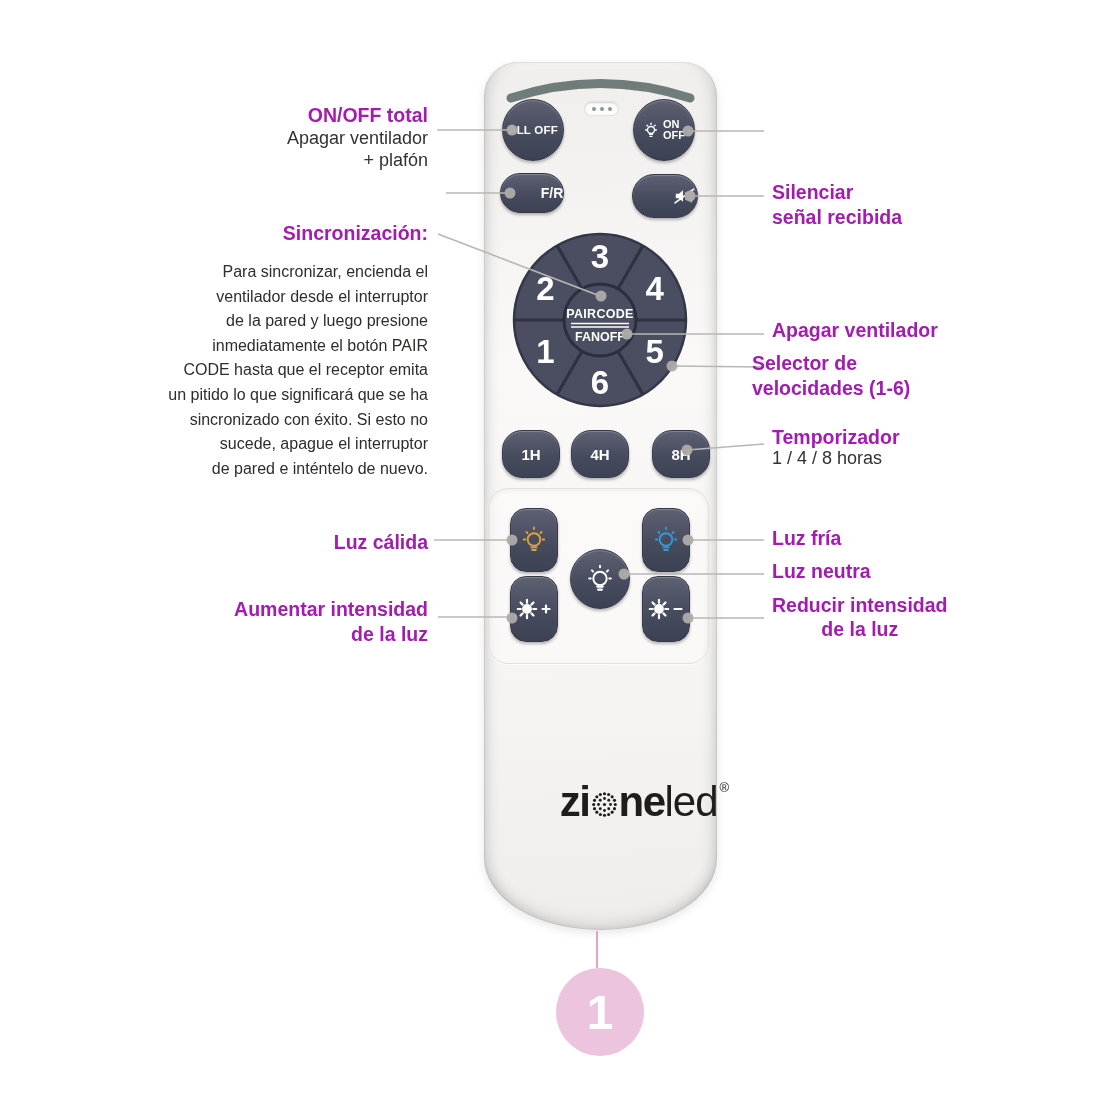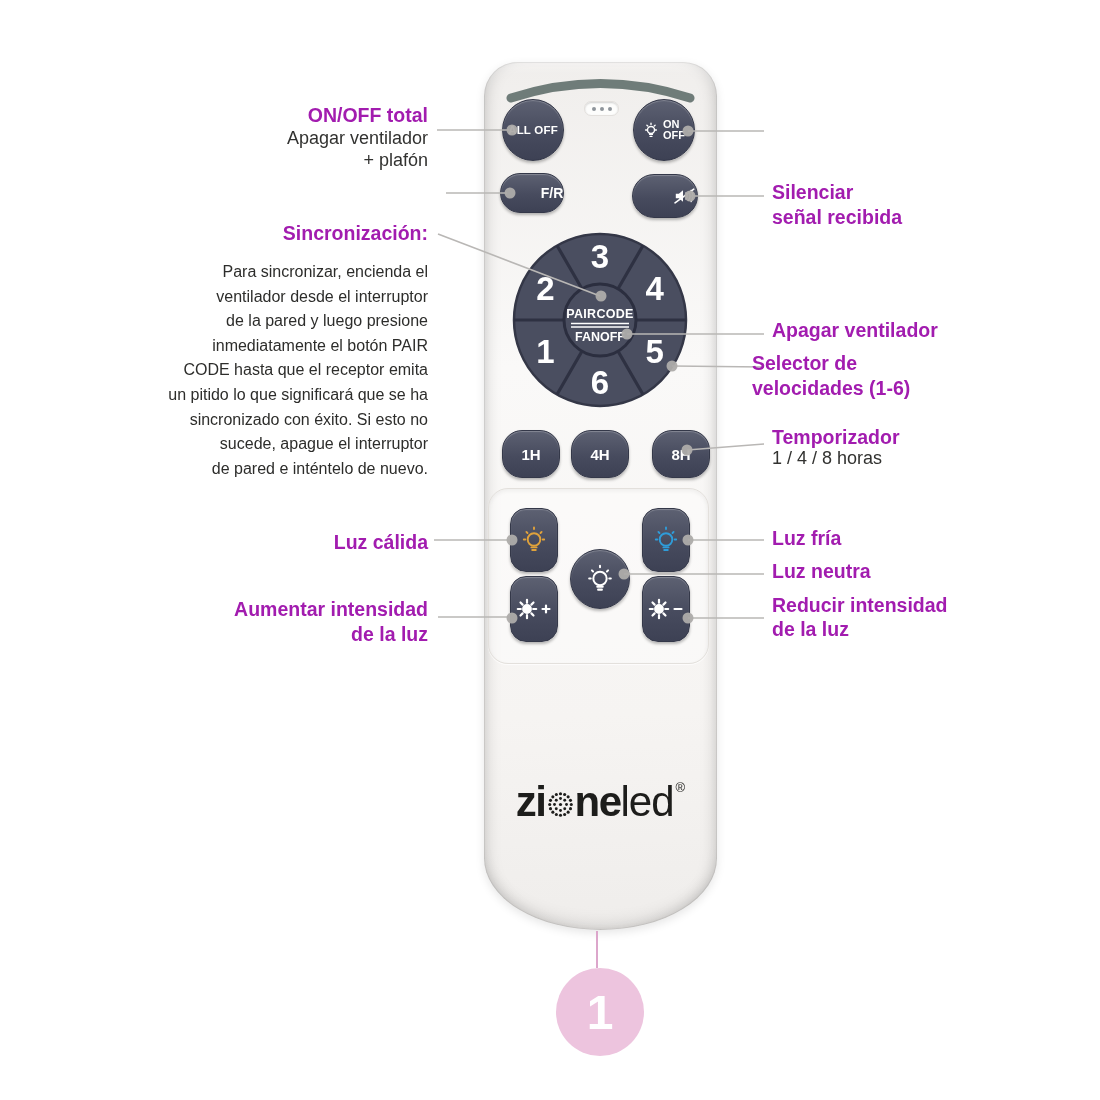--- a/index.html
+++ b/index.html
@@ -41,21 +41,21 @@
   .light-panel{position:absolute;left:4px;top:426px;width:219px;height:174px;border-radius:20px;
     border:1px solid #e3e0dc;background:rgba(255,255,255,.4);
     box-shadow:inset 0 2px 4px rgba(0,0,0,.05),0 1px 1px rgba(255,255,255,.8);}
   .btn-warm{left:26px;top:446px;width:48px;height:64px;border-radius:16px;}
   .btn-plus{left:26px;top:514px;width:48px;height:66px;border-radius:16px;}
   .btn-cool{left:158px;top:446px;width:48px;height:64px;border-radius:16px;}
   .btn-minus{left:158px;top:514px;width:48px;height:66px;border-radius:16px;}
   .btn-neutral{left:86px;top:487px;width:60px;height:60px;}
 
   .logo{position:absolute;left:0;top:716px;width:100%;display:flex;align-items:baseline;
-    justify-content:center;color:#1d1d1b;}
+    justify-content:center;color:#1d1d1b;padding-left:44px;}
   .logo .b{font-size:42px;font-weight:700;letter-spacing:-1.5px;}
   .logo .l{font-size:42px;font-weight:400;letter-spacing:-1px;}
   .logo .o-dot{position:relative;top:2px;margin:0 1px;}
   .logo .reg{font-size:13px;font-weight:400;position:relative;top:-24px;margin-left:2px;}
 
   
   .callouts{position:absolute;left:0;top:0;z-index:3;pointer-events:none;}
 
   
   .lbl{position:absolute;z-index:4;}
@@ -331,21 +331,21 @@
 
   <div class="lbl" style="top:526px;left:772px;">
     <div class="t">Luz fría</div>
   </div>
 
   <div class="lbl" style="top:559px;left:772px;">
     <div class="t">Luz neutra</div>
   </div>
 
   <div class="lbl" style="top:593px;left:772px;">
-    <div class="t" style="line-height:24px;">Reducir intensidad
+    <div class="t" style="line-height:24px;text-align:center;">Reducir intensidad
 de la luz</div>
   </div>
 
   <div class="step-line"></div>
   <div class="step-circle">
     <span>1</span>
   </div>
 
 </div>
 

